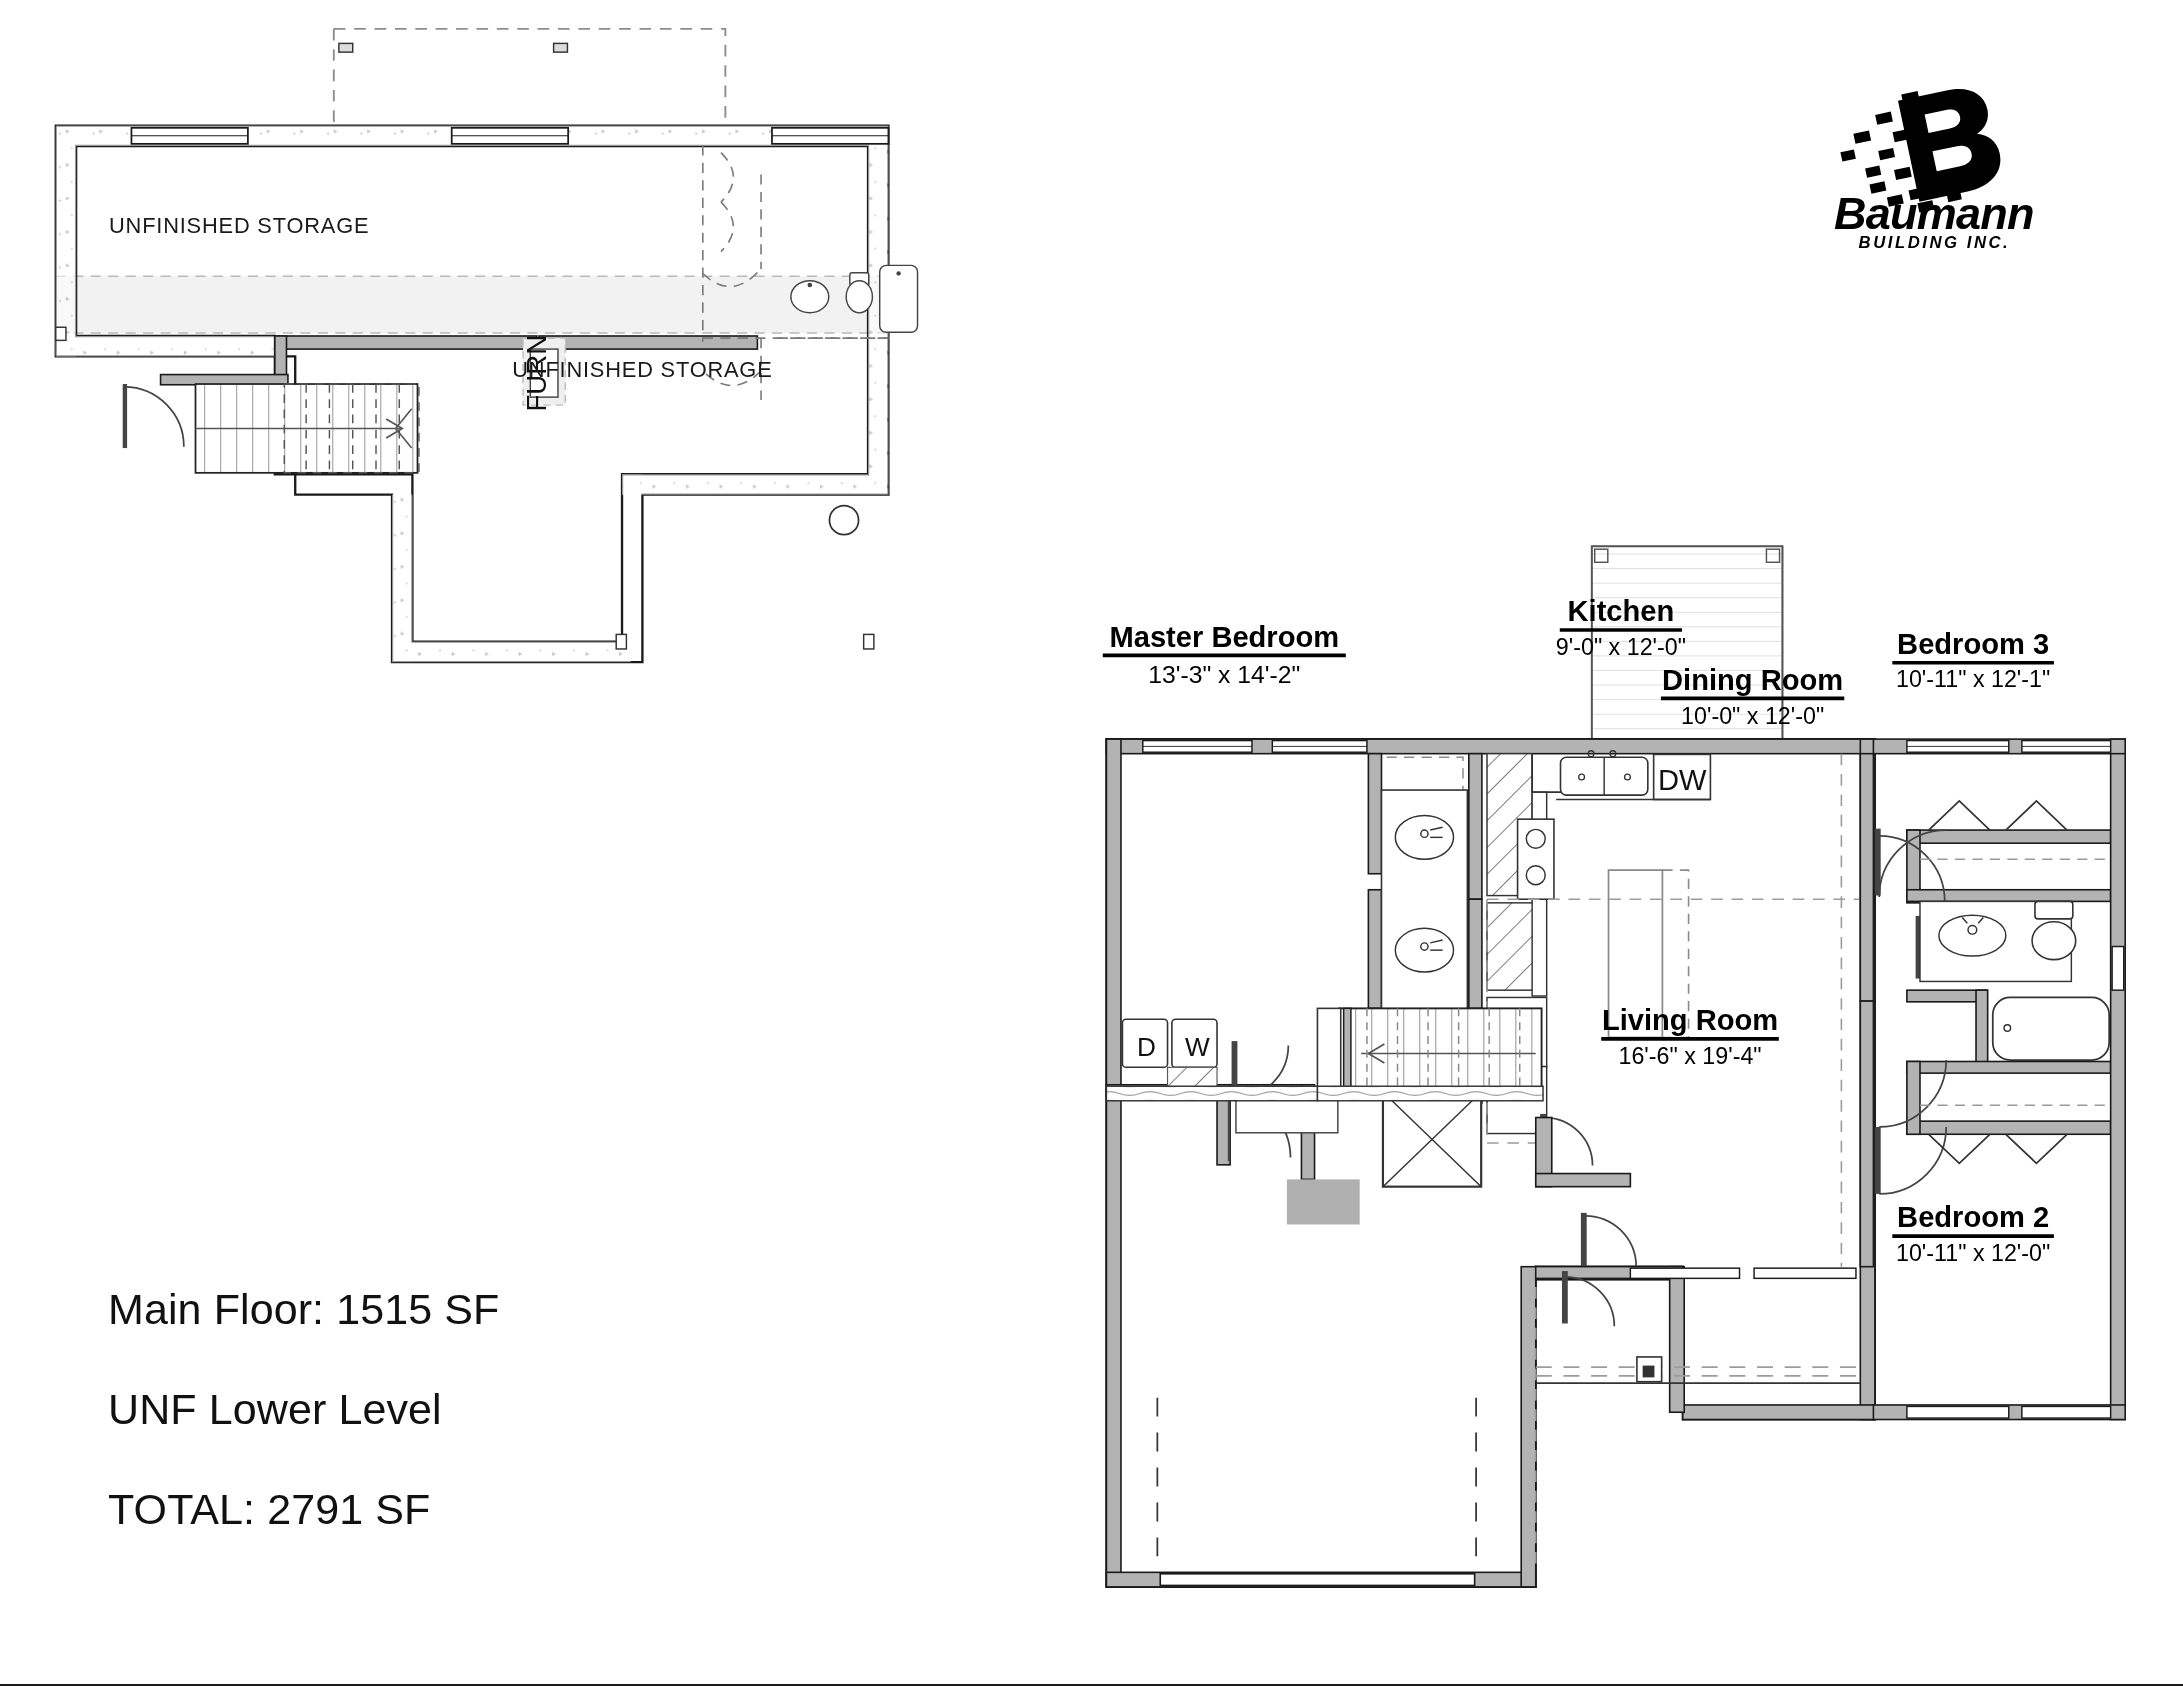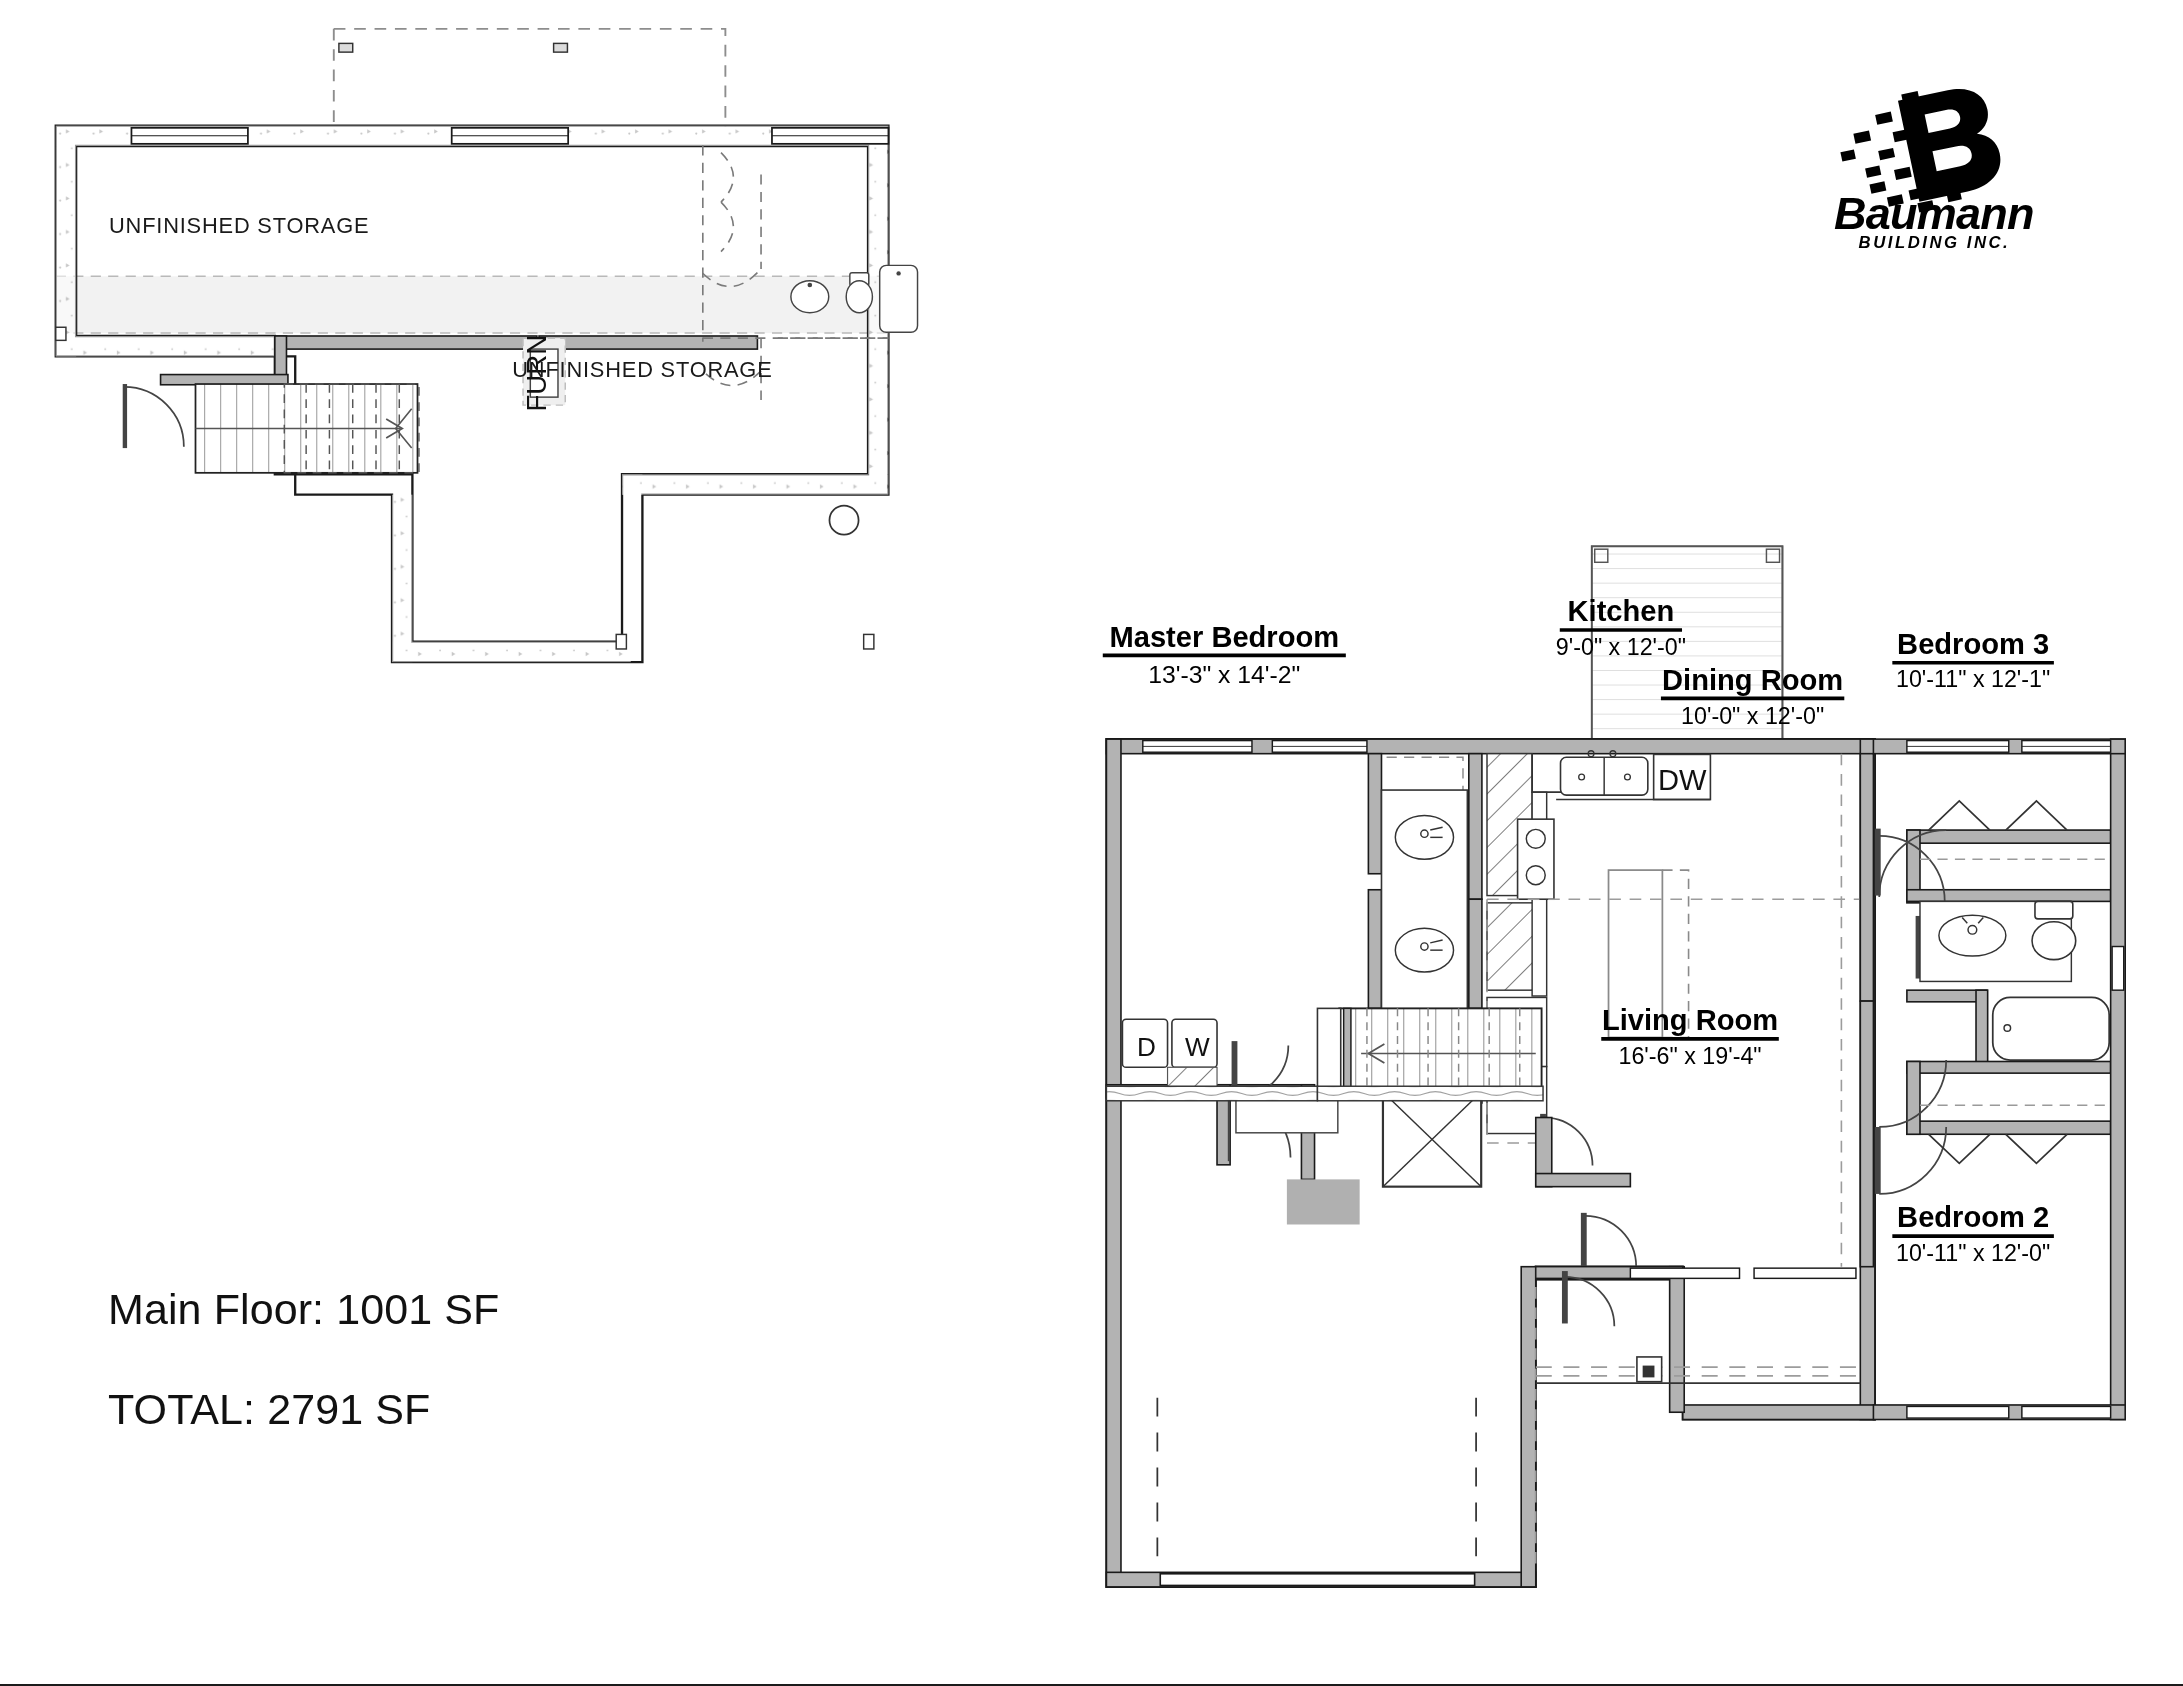--- a/index.html
+++ b/index.html
@@ -65,21 +65,22 @@
         <rect x="182" y="120" width="20" height="13" transform="rotate(-12 192 126)"></rect>
 
         <text x="2" y="196" font-size="62" font-weight="700" font-style="italic" font-family="'Liberation Sans', sans-serif" letter-spacing="-1">Baumann</text>
 
         <text x="36" y="222" font-size="23" font-weight="700" font-style="italic" font-family="'Liberation Sans', sans-serif" letter-spacing="3.5">BUILDING INC.</text>
       </g>
     </svg>
   </div>
 
   <div class="summary">
-    <div class="line">Main Floor: 1001 SF</div>
+    <div class="line">Main Floor: 1515 SF</div>
+    <div class="line">UNF Lower Level</div>
     <div class="line">TOTAL: 2791 SF</div>
   </div>
 
   <div class="plan" style="left:44px;top:7.3px;">
     <svg width="1092" height="1019" viewBox="0 0 1500 1400">
       <defs>
         <pattern id="concrete" width="46" height="46" patternUnits="userSpaceOnUse">
           <rect width="46" height="46" fill="#ffffff"></rect>
           <path d="M8 12 l5 3 l-5 3 z M30 30 l5 3 l-5 3 z" fill="#9a9a9a"></path>
           <circle cx="22" cy="36" r="1.4" fill="#9a9a9a"></circle>

